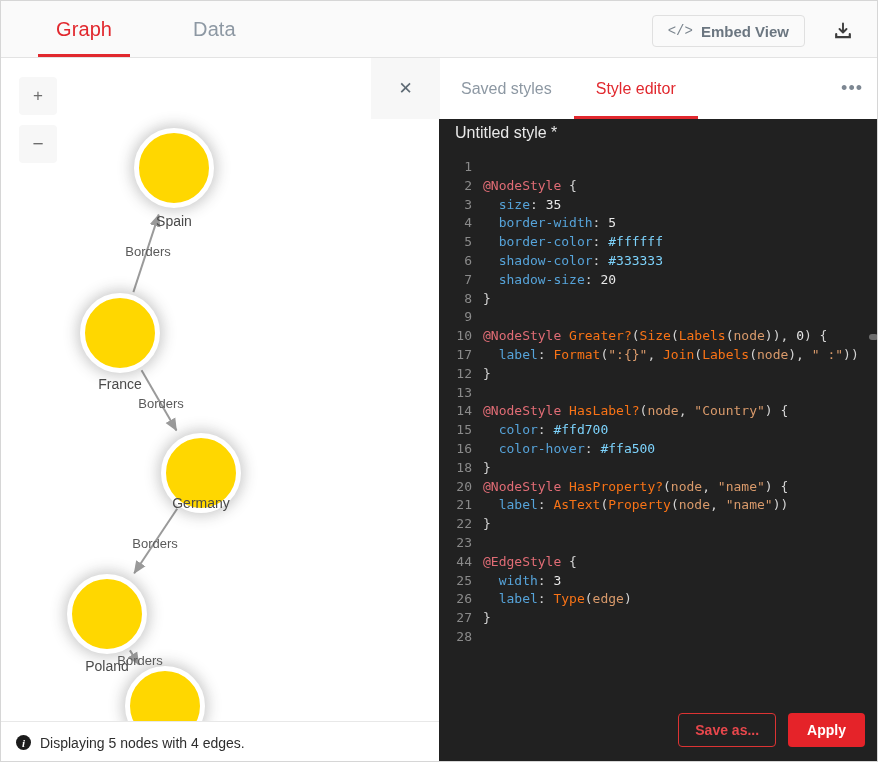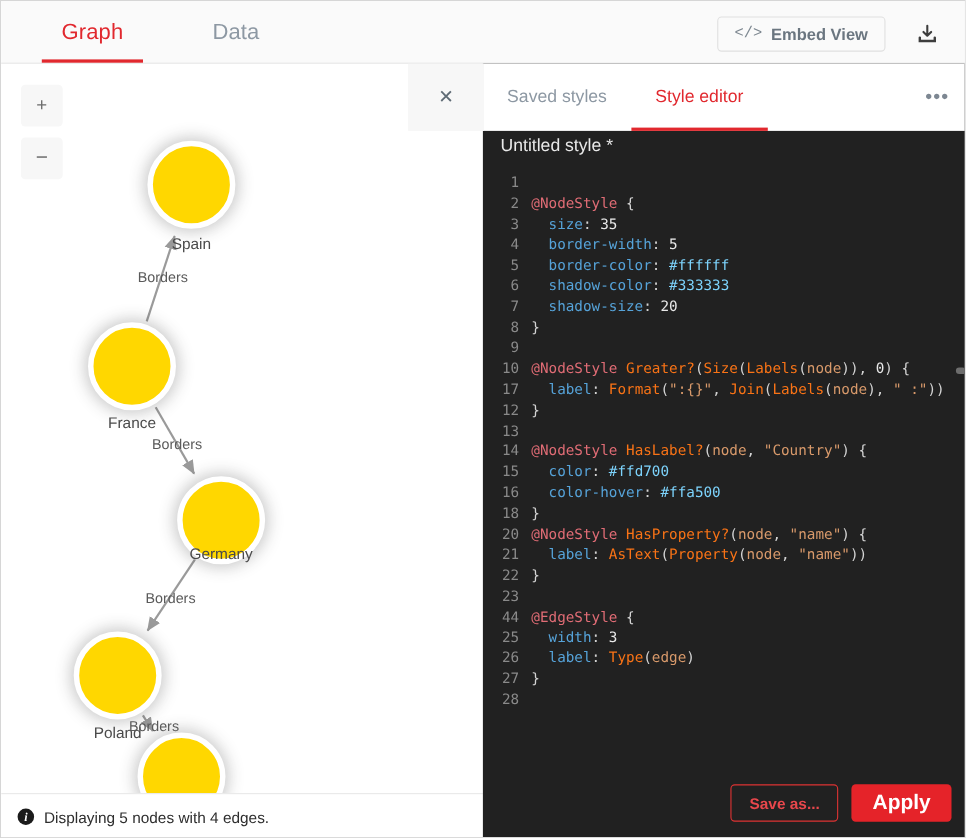--- a/index.html
+++ b/index.html
@@ -240,21 +240,21 @@
     font-size: 14px; font-weight: bold;
     cursor: pointer;
     font-family: "Liberation Sans", sans-serif;
   }
   .btn-apply {
     height: 34px; padding: 0 19px;
     border: none;
     border-radius: 4px;
     background: #e52329;
     color: #ffffff;
-    font-size: 19px; font-weight: bold;
+    font-size: 14px; font-weight: bold;
     cursor: pointer;
     font-family: "Liberation Sans", sans-serif;
   }
 </style>
 </head>
 <body>
 
 <div id="app">
 
   <div class="topbar">

